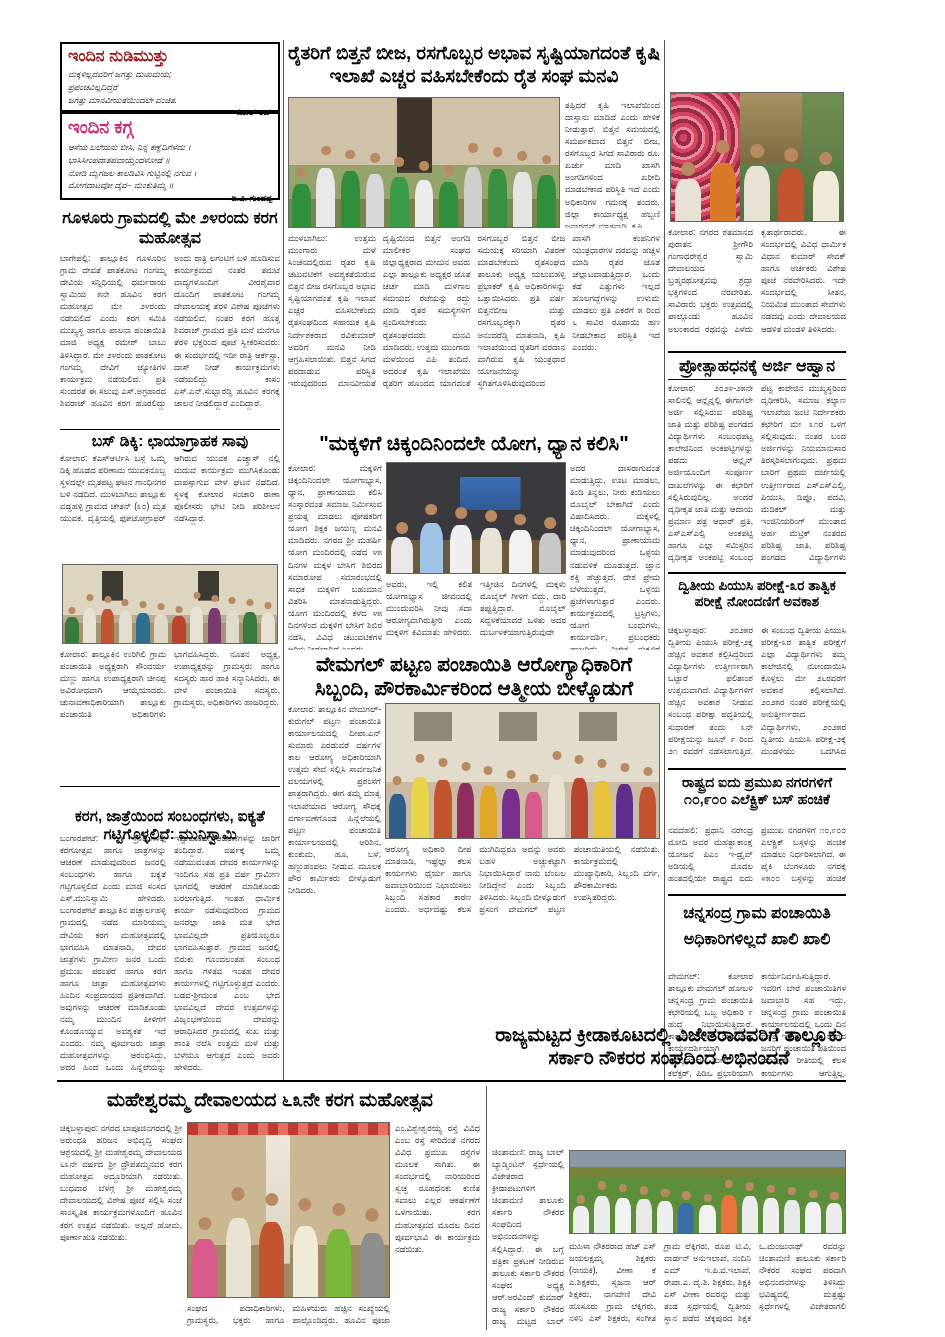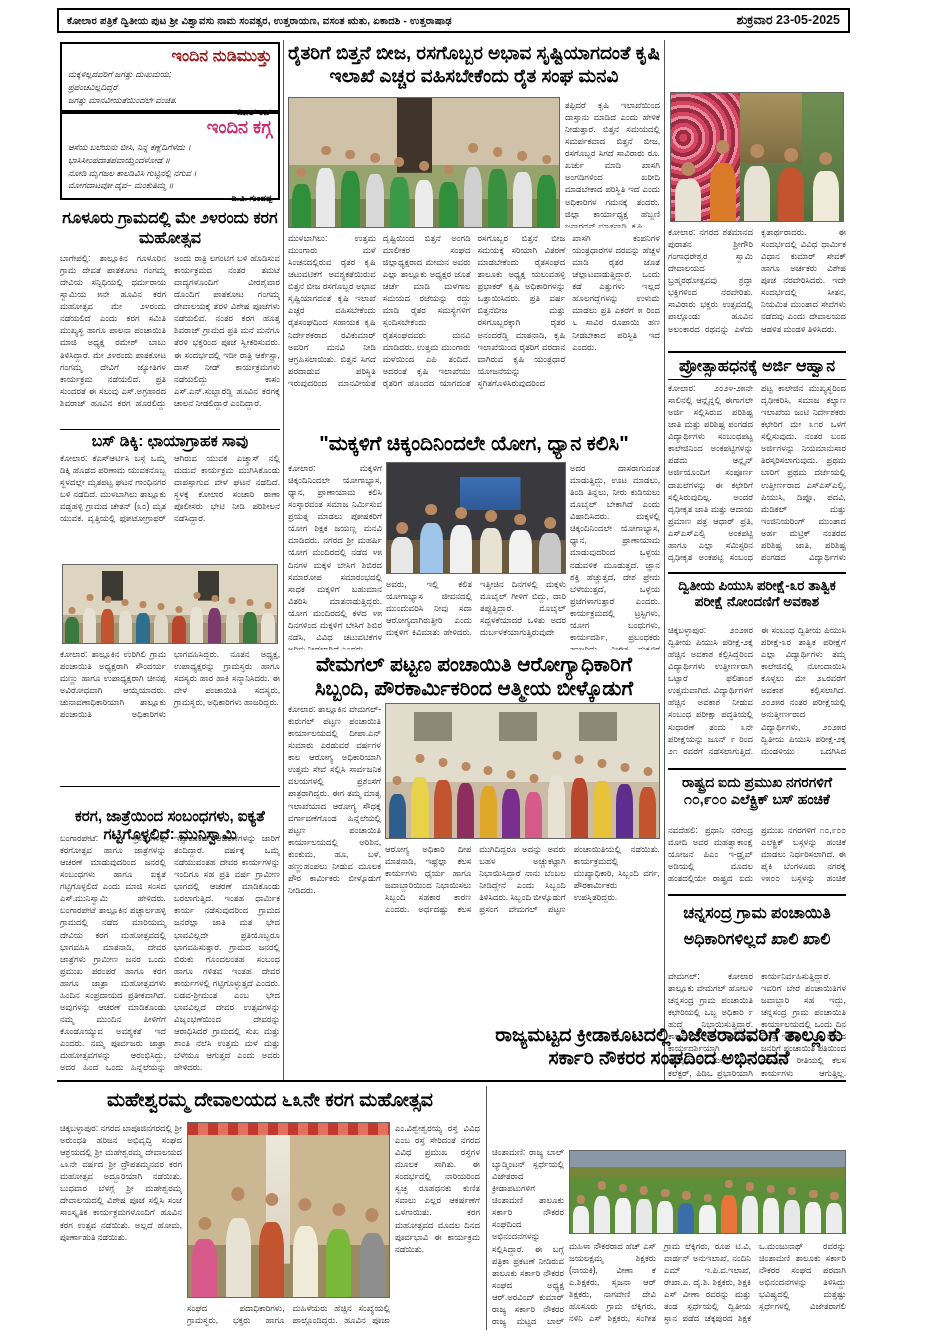--- a/index.html
+++ b/index.html
@@ -11,21 +11,21 @@
   .masthead-left{font-size:10px;font-weight:bold;letter-spacing:.2px;}
   .masthead-date{font-size:12.5px;font-weight:bold;}
   .rule-v{background:#555;width:1px;}
   .rule-h{background:#000;}
   .headline{font-weight:bold;color:#000;text-align:center;line-height:1.22;}
   .body-text{font-size:8.5px;line-height:1.42;text-align:justify;overflow:hidden;word-break:break-word;color:#1a1a1a;}
   .cols2{column-count:2;column-gap:8px;}
   .cols3{column-count:3;column-gap:8px;}
   .cols4{column-count:4;column-gap:7px;}
   .box{border:2px solid #000;box-sizing:border-box;padding:2px 6px;}
-  .box-title{font-weight:bold;text-align:right;font-size:16px;margin:1px 0 3px 0;}
+  .box-title{font-weight:bold;text-align:left;font-size:16px;margin:1px 0 3px 0;}
   .quote-line{font-size:8.5px;font-style:italic;line-height:1.5;}
   .attribution{font-size:8.5px;font-weight:bold;text-align:right;margin-top:1px;}
   .photo{position:absolute;border:1px solid #666;overflow:hidden;box-sizing:border-box;}
   
   .ph-farmers{background:
      linear-gradient(#3f352b,#3f352b) 46% 0/13% 58% no-repeat,
      linear-gradient(#cfc2a8 0 52%,#96a36d 52% 78%,#77854f 78% 100%);}
   .ph-gauri{background:
      repeating-radial-gradient(circle at 18% 35%, #d4435f 0 4px, #9c2b44 4px 8px, #e8899d 8px 11px) 0 0/40% 100% no-repeat,
      linear-gradient(#a8925d,#7c6a42) 40% 0/60% 55% no-repeat,
@@ -47,24 +47,20 @@
      linear-gradient(#efe9dd,#d9d2c2) 44% 12%/12% 78% no-repeat,
      linear-gradient(#cbb791 0 70%,#9c8a63 70% 100%);}
   .ph-sports{background:
      linear-gradient(#8a97a5 0 20%,#77853a 20% 32%,#5d8f3a 32% 100%);}
 </style>
 </head>
 <body>
 
 <div class="page">
 
-  <div class="abs masthead">
-    <span class="masthead-left">ಕೋಲಾರ ಪತ್ರಿಕೆ ದ್ವಿತೀಯ ಪುಟ   ಶ್ರೀ ವಿಶ್ವಾವಸು ನಾಮ ಸಂವತ್ಸರ, ಉತ್ತರಾಯಣ, ವಸಂತ ಋತು, ಏಕಾದಶಿ - ಉತ್ತರಾಷಾಢ</span>
-    <span class="masthead-date">ಶುಕ್ರವಾರ 23-05-2025</span>
-  </div>
 
   <div class="abs rule-v" style="left:283px;top:40px;height:1040px"></div>
   <div class="abs rule-v" style="left:664px;top:40px;height:1040px"></div>
   <div class="abs rule-h" style="left:57px;top:1080px;width:789px;height:2px"></div>
   <div class="abs rule-v" style="left:486px;top:1086px;height:244px"></div>
 
   <div class="abs box" style="left:60px;top:42px;width:220px;height:70px">
     <div class="box-title" style="color:#991313">ಇಂದಿನ ನುಡಿಮುತ್ತು</div>
     <div class="quote-line">ಮಕ್ಕಳಿಲ್ಲದವರಿಗೆ ಜಗತ್ತು ದುಃಖಮಯ;</div>
     <div class="quote-line">ಪ್ರಪಂಚವಿಲ್ಲದಿದ್ದರೆ</div>

